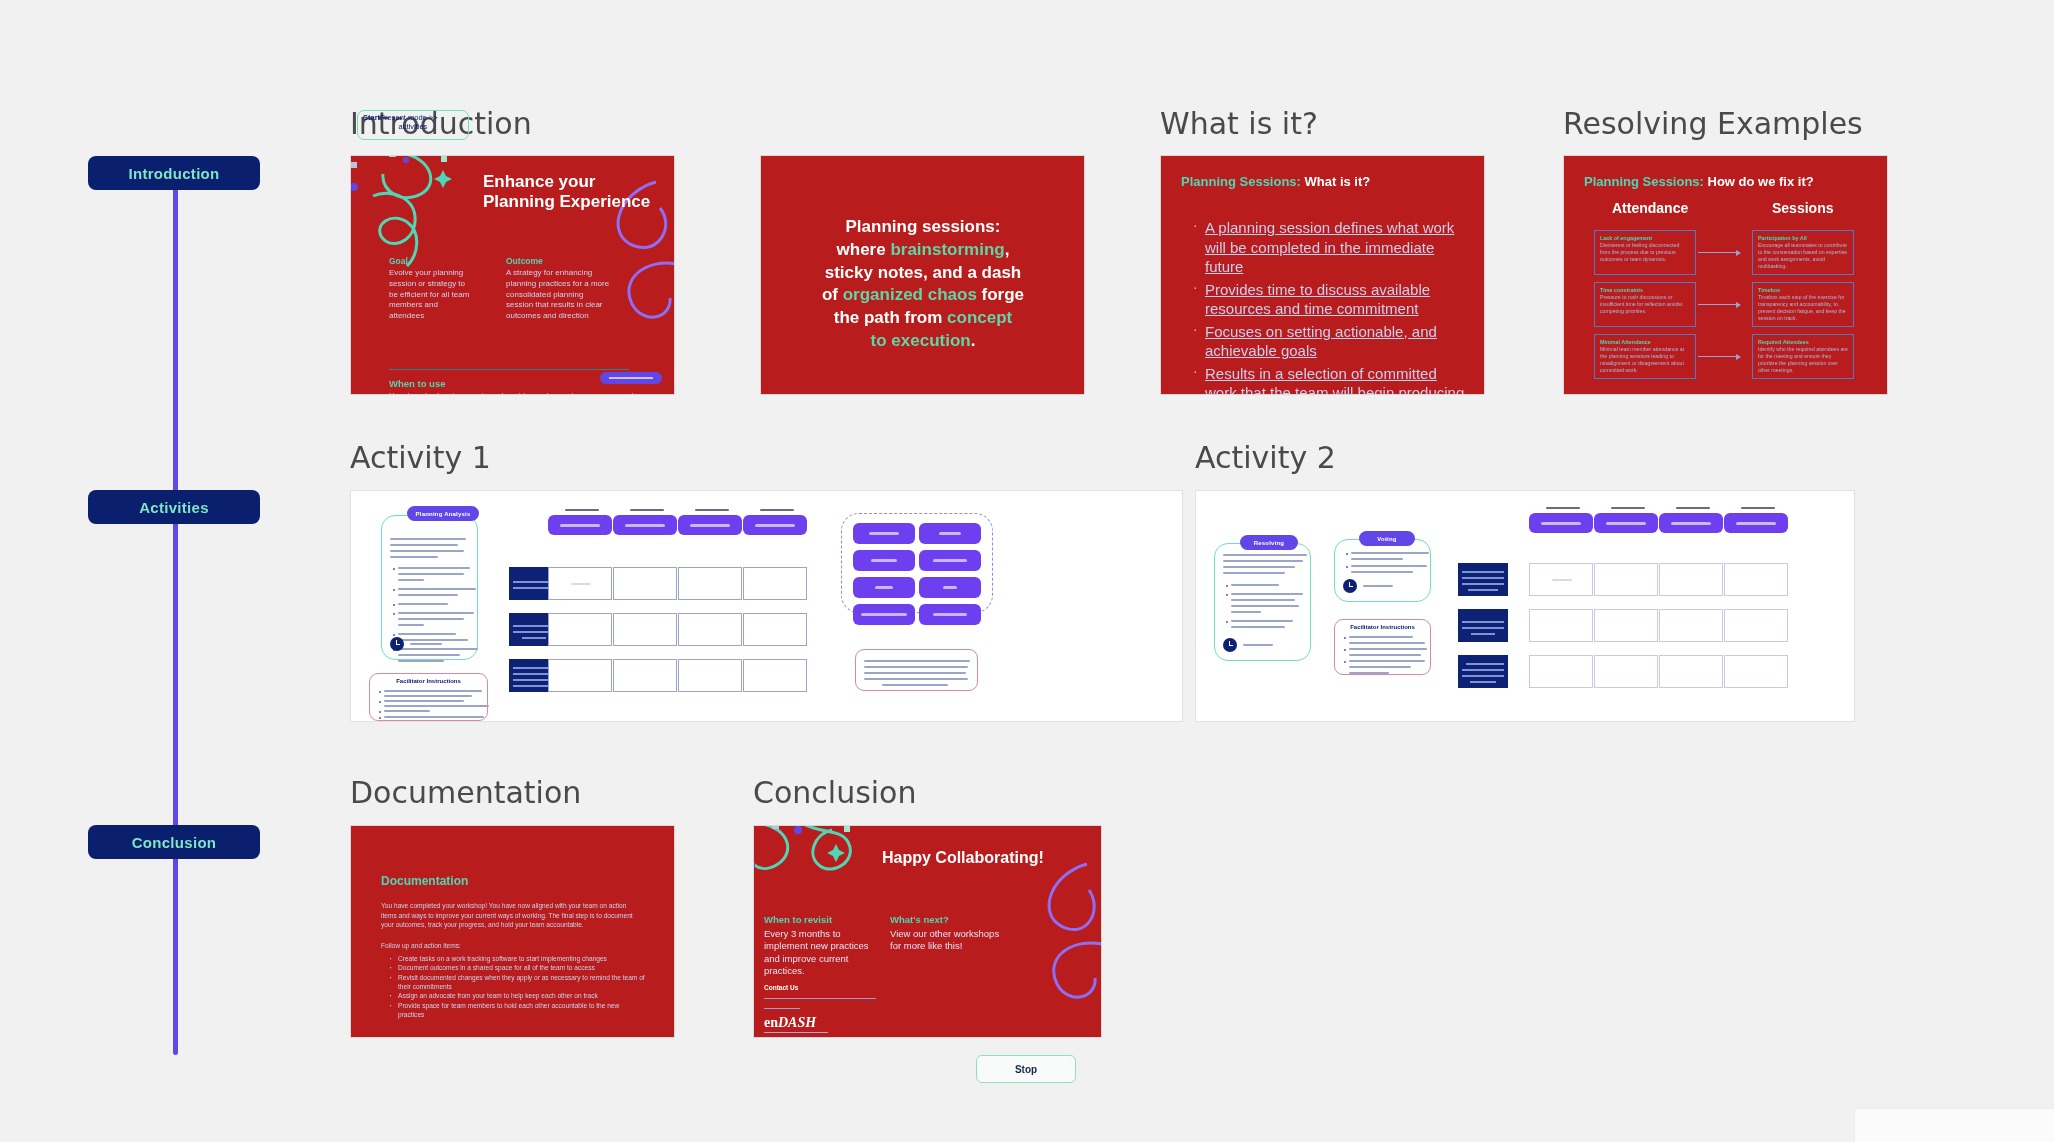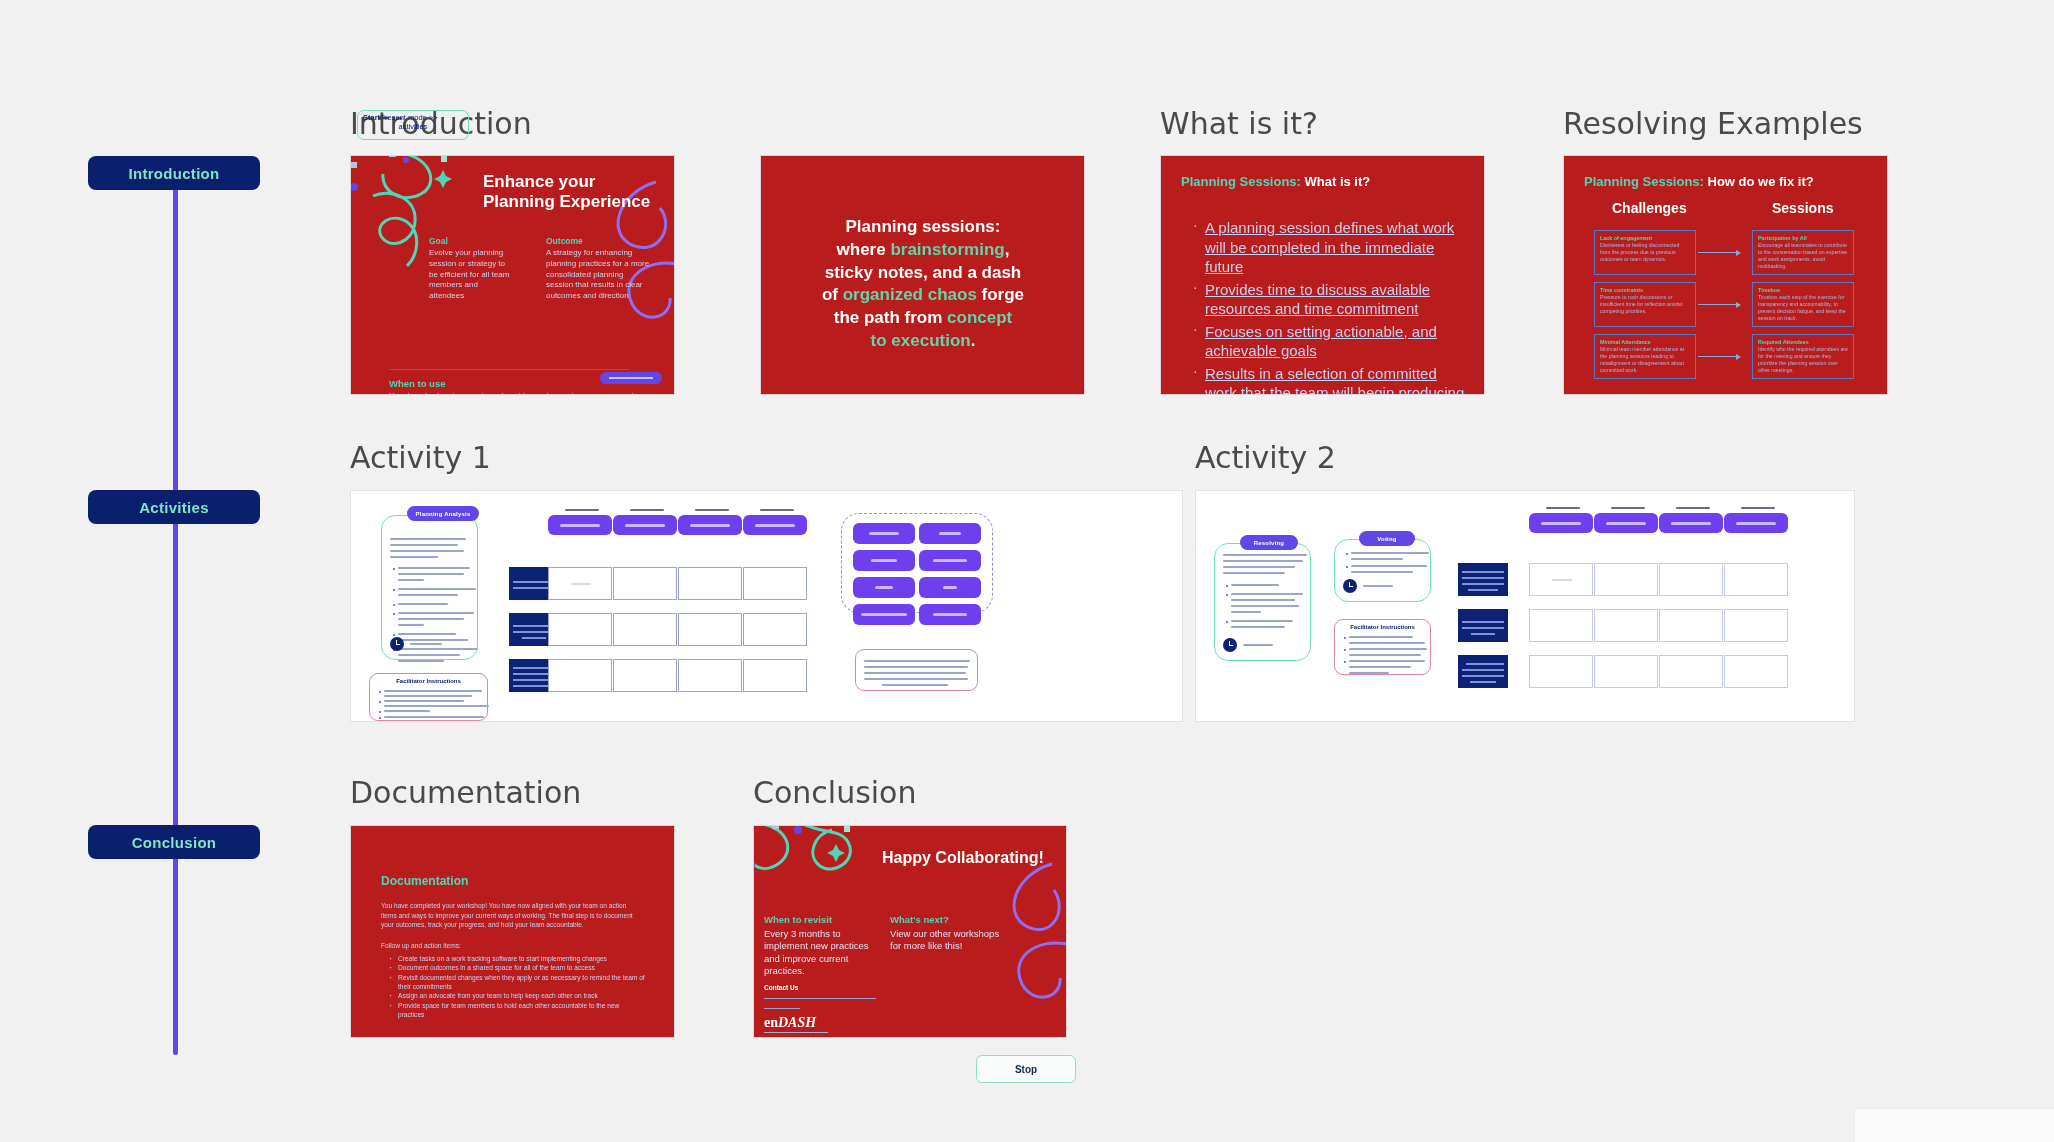--- a/index.html
+++ b/index.html
@@ -37,21 +37,21 @@
     position: absolute; background: #b91c1c; overflow: hidden;
     border: 1px solid #d8d8d8;
   }
 
   
   .s1 { left: 350px; top: 155px; width: 325px; height: 240px; }
   .s1 .headline {
     position: absolute; left: 132px; top: 16px; width: 180px;
     color: #ffffff; font-size: 17px; font-weight: bold; line-height: 1.18;
   }
-  .s1 .col { position: absolute; top: 80px; margin-left: 40px; }
+  .s1 .col { position: absolute; top: 100px; }
   .s1 .colA { left: 38px; width: 86px; }
   .s1 .colB { left: 155px; width: 104px; }
   .s1 .lbl { color: #4fd6b5; font-size: 8.5px; font-weight: bold; margin-bottom: 2px; }
   .s1 .body { color: #cdd4ef; font-size: 8px; line-height: 1.35; }
   .s1 .divider { position: absolute; left: 38px; top: 213px; width: 240px; height: 1px; background: #2f7f8f; }
   .s1 .when { position: absolute; left: 38px; top: 222px; width: 250px; }
   .s1 .pill {
     position: absolute; right: 12px; bottom: 10px; width: 62px; height: 12px;
     background: #6247e8; border-radius: 6px;
   }
@@ -95,21 +95,21 @@
   
   .s5 { left: 350px; top: 825px; width: 325px; height: 213px; }
   .s5 .dochead { position: absolute; left: 30px; top: 48px; color: #4fd6b5; font-size: 12px; font-weight: bold; }
   .s5 .docpara { position: absolute; left: 30px; top: 75px; width: 260px; color: #c9d3ef; font-size: 6.6px; line-height: 1.45; }
   .s5 .docsub { position: absolute; left: 30px; top: 116px; color: #c9d3ef; font-size: 6.6px; }
   .s5 ul { position: absolute; left: 38px; top: 128px; width: 258px; list-style: none; }
   .s5 li { color: #c9d3ef; font-size: 6.6px; line-height: 1.42; padding-left: 9px; position: relative; }
   .s5 li::before { content: "\00b7"; position: absolute; left: 0; top: -2px; font-size: 10px; }
 
   
-  .s6 { left: 753px; top: 825px; width: 314px; height: 213px; }
+  .s6 { left: 753px; top: 825px; width: 349px; height: 213px; }
   .s6 .happy { position: absolute; left: 128px; top: 22px; width: 170px; color: #fff; font-size: 16px; font-weight: bold; line-height: 1.2; }
   .s6 .col { position: absolute; top: 88px; }
   .s6 .colA { left: 10px; width: 110px; }
   .s6 .colB { left: 136px; width: 110px; }
   .s6 .lbl { color: #4fd6b5; font-size: 9.5px; font-weight: bold; margin-bottom: 3px; }
   .s6 .body { color: #dfe5fa; font-size: 9.5px; line-height: 1.3; }
   .s6 .contact { position: absolute; left: 10px; bottom: 46px; color: #fff; font-size: 6.5px; font-weight: bold; }
   .s6 .cline1 { position: absolute; left: 10px; bottom: 38px; width: 112px; height: 1.5px; background: #93a2d4; }
   .s6 .cline2 { position: absolute; left: 10px; bottom: 28px; width: 36px; height: 1.5px; background: #93a2d4; }
   .s6 .logo { position: absolute; left: 10px; bottom: 6px; color: #fff; font-size: 14px; font-weight: bold; font-family: "Liberation Serif", serif; }
@@ -246,21 +246,21 @@
       <li>Provides time to discuss available resources and time commitment</li>
       <li>Focuses on setting actionable, and achievable goals</li>
       <li>Results in a selection of committed work that the team will begin producing</li>
     </ul>
   </div>
 
   <div class="slide s4">
     <div class="slide-head">
       <span class="green">Planning Sessions:</span><span> How do we fix it?</span>
     </div>
-    <div class="coltitle l">Challenges</div>
+    <div class="coltitle l">Attendance</div>
     <div class="coltitle r">Sessions</div>
 
     <div class="cell" style="left:30px; top:74px; height:45px;">
       <div class="ct">Lack of engagement</div>
       <div class="cb">Disinterest or feeling disconnected from the process due to previous outcomes or team dynamics.</div>
     </div>
     <div class="arrow" style="left:134px; top:96px;"></div>
     <div class="cell" style="left:188px; top:74px; height:45px;">
       <div class="ct">Participation by All</div>
       <div class="cb">Encourage all teammates to contribute to the conversation based on expertise and work assignments, avoid multitasking.</div>

